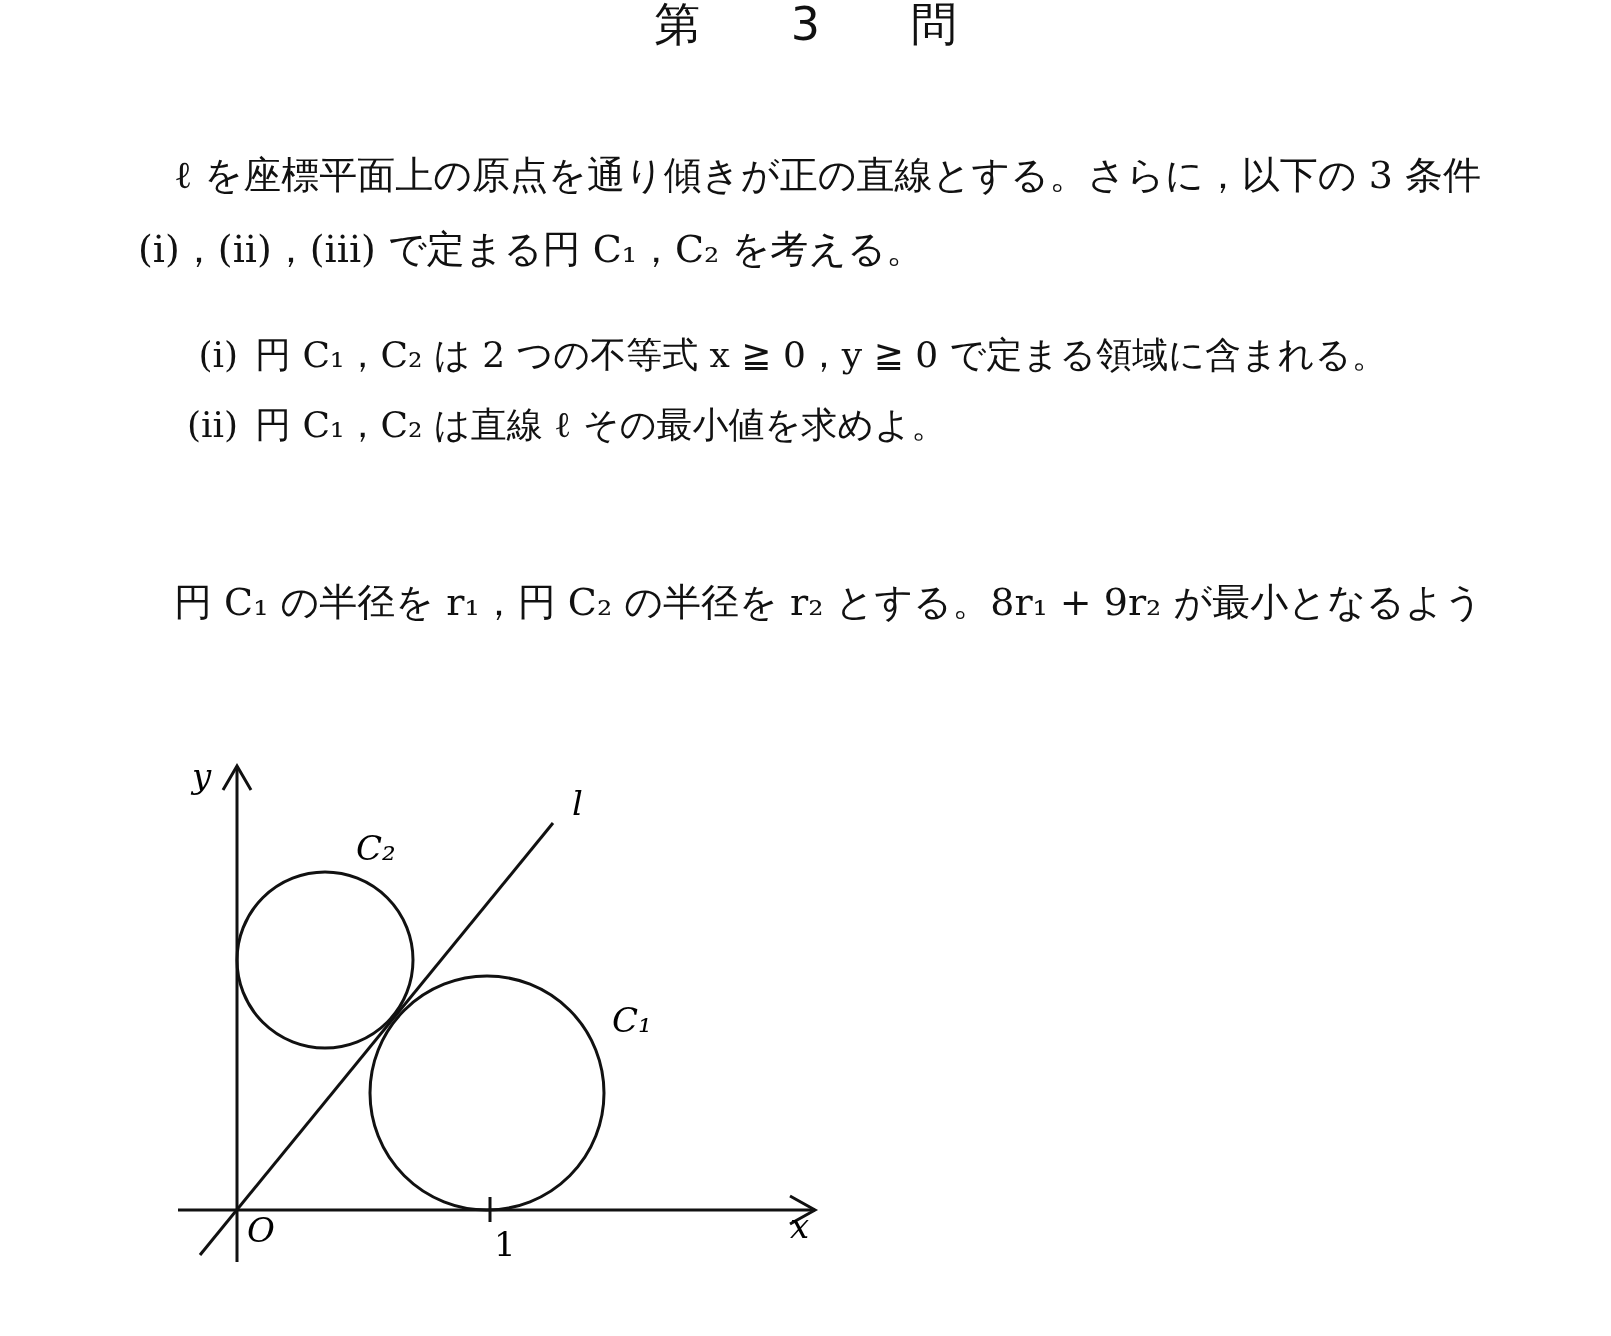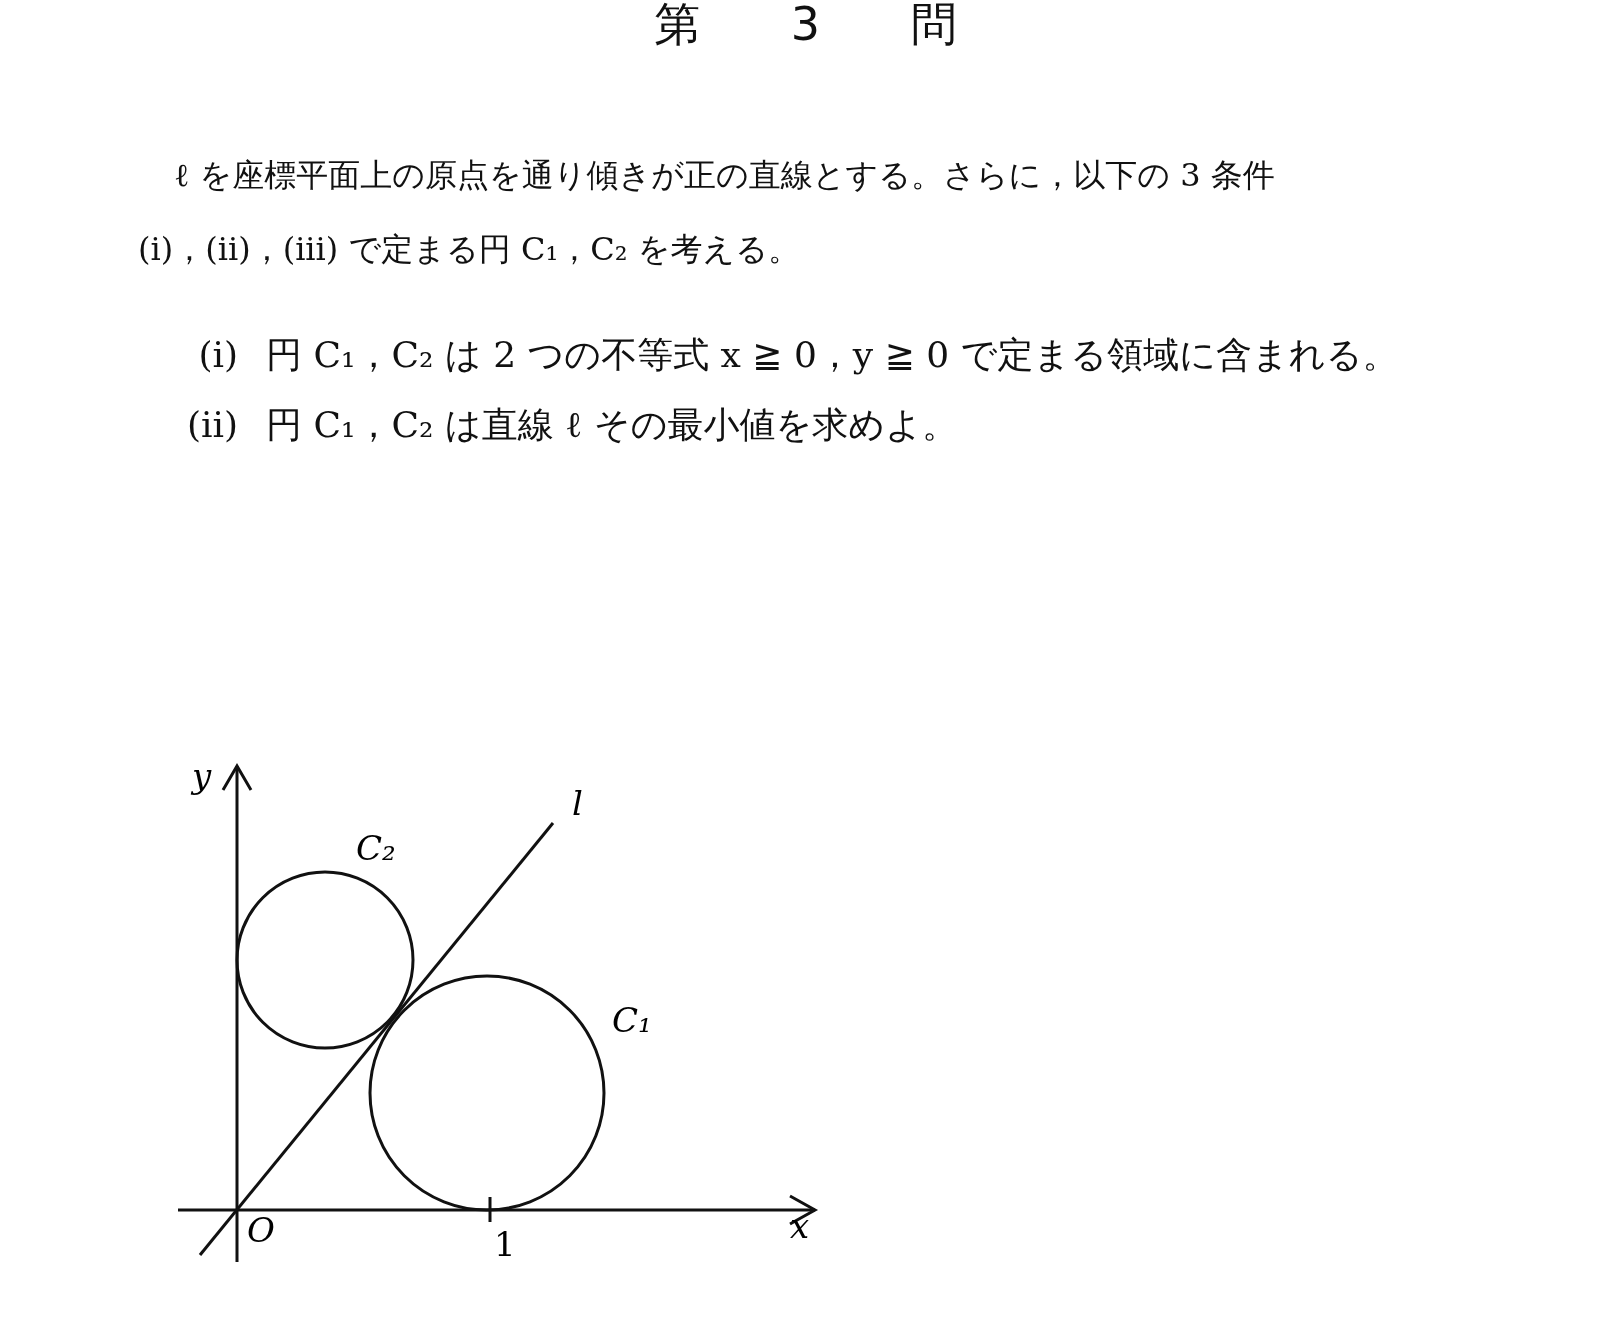--- a/index.html
+++ b/index.html
@@ -8,29 +8,29 @@
     font-family: "DejaVu Serif", "Liberation Serif", serif;
     color: #111;
   }
   .title {
     position: absolute; top: -6px; left: 0; width: 1611px; text-align: center;
     font-family: "DejaVu Sans", sans-serif; font-size: 46px; letter-spacing: 0;
   }
   .title span { display: inline-block; margin: 0 38px; }
   .para {
     position: absolute; left: 138px; width: 1380px;
-    font-size: 32px; line-height: 74px;
+    font-size: 38px; line-height: 74px;
   }
   .para .indent { display: inline-block; width: 36px; }
   .cond {
     position: absolute; left: 0; width: 1500px; font-size: 36px; line-height: 70px;
   }
   .cond-row { position: relative; height: 70px; white-space: nowrap; }
   .cond-label { position: absolute; right: 1262px; text-align: right; }
-  .cond-text { position: absolute; left: 266px; }
+  .cond-text { position: absolute; left: 255px; }
   svg.fig { position: absolute; left: 0; top: 0; }
   svg text { font-family: "DejaVu Serif", serif; }
 </style>
 </head>
 <body>
 
 <div class="title">
   <span>第</span>
   <span>3</span>
   <span>問</span>
@@ -46,20 +46,21 @@
     <span class="cond-label">(i)</span>
     <span class="cond-text">円 C₁，C₂ は 2 つの不等式 x ≧ 0，y ≧ 0 で定まる領域に含まれる。</span>
   </div>
   <div class="cond-row">
     <span class="cond-label">(ii)</span>
     <span class="cond-text">円 C₁，C₂ は直線 ℓ その最小値を求めよ。</span>
   </div>
 </div>
 
 <div class="para" style="top:565px;">
+  <div><span class="indent"></span><span>円 C₁ の半径を r₁，円 C₂ の半径を r₂ とする。8r₁ + 9r₂ が最小となるよう</span></div>
 </div>
 
 <svg class="fig" width="1611" height="1336" viewBox="0 0 1611 1336">
   <g stroke="#111" stroke-width="3" fill="none">
 
     <line x1="178" y1="1210" x2="815" y2="1210"></line>
     <polyline points="790,1196 815,1210 790,1224"></polyline>
 
     <line x1="237" y1="1262" x2="237" y2="766"></line>
     <polyline points="223,790 237,766 251,790"></polyline>

